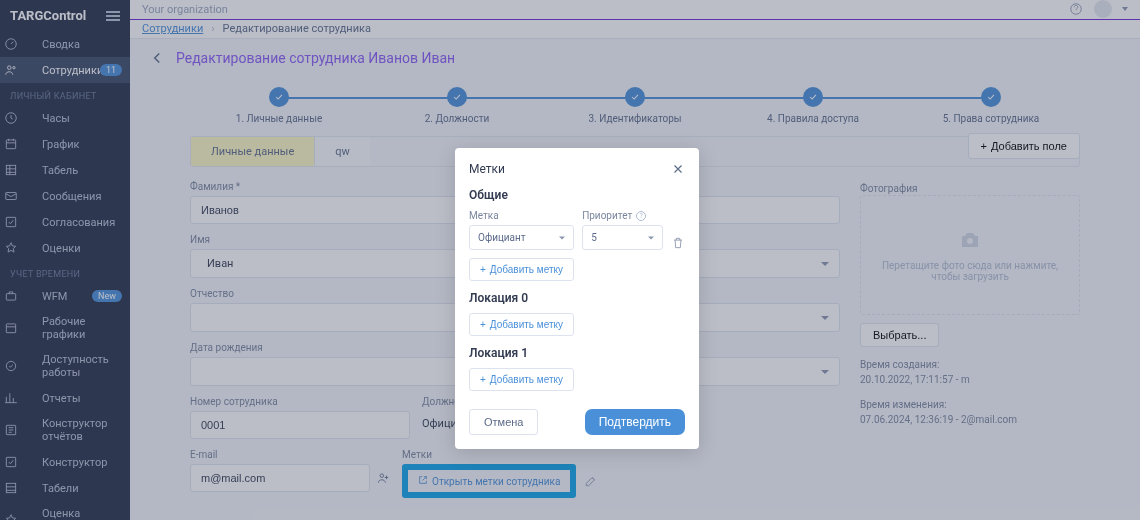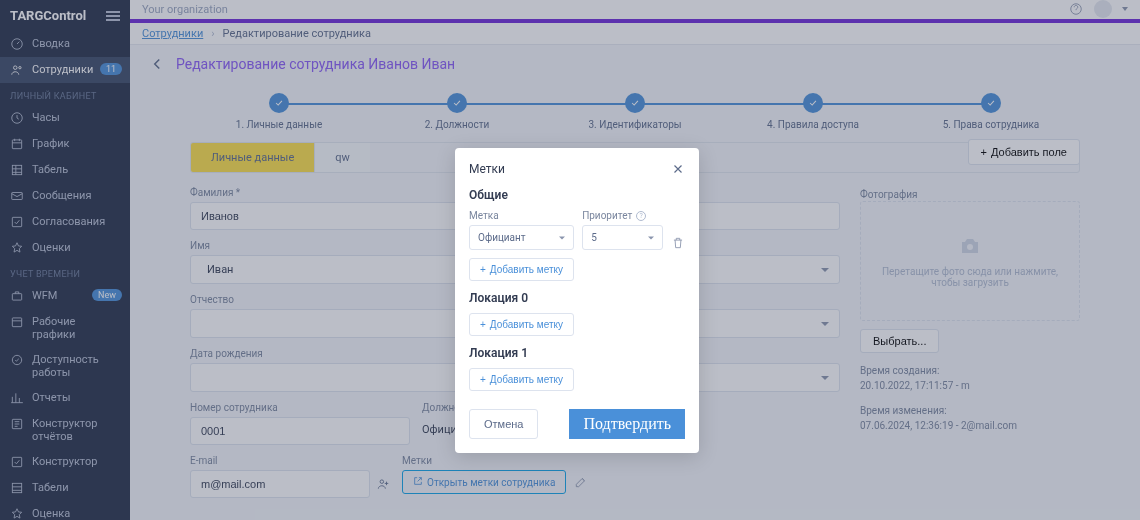--- a/index.html
+++ b/index.html
@@ -1,80 +1,80 @@
 <!DOCTYPE html>
 <html><head>
 <meta charset="utf-8">
 <style>
 * { box-sizing: border-box; margin: 0; padding: 0; }
 body { font-family: -apple-system, BlinkMacSystemFont, "Segoe UI", Roboto, Arial, sans-serif; font-size: 12px; color: #5c6b8a; background: #f4f6fa; width: 1140px; height: 520px; overflow: hidden; position: relative; }
 .sidebar { position: absolute; left: 0; top: 0; width: 130px; height: 520px; background: #263149; color: #b8c0d4; overflow: hidden; }
 .sidebar-header { display: flex; align-items: center; justify-content: space-between; padding: 8px 10px; font-weight: 700; color: #fff; font-size: 13px; }
 .hamburger { width: 14px; height: 10px; display: flex; flex-direction: column; justify-content: space-between; cursor: pointer; }
 .hamburger span { height: 2px; background: #b8c0d4; }
-.nav-item { display: flex; padding: 6px 10px; font-size: 11px; cursor: pointer; color: #b8c0d4; gap: 8px; position: relative; }
+.nav-item { display: flex; align-items: center; padding: 6px 4px; font-size: 11px; cursor: pointer; color: #b8c0d4; gap: 24px; position: relative; }
 .nav-item.active { background: #3b4a67; color: #fff; }
 .nav-icon { width: 14px; height: 14px; display: flex; align-items: center; justify-content: center; flex-shrink: 0; }
 .nav-icon svg { width: 14px; height: 14px; stroke: currentColor; fill: none; stroke-width: 1.5; }
 .nav-section { padding: 8px 10px 4px; font-size: 9px; color: #6b7a99; letter-spacing: 0.3px; text-transform: uppercase; }
 .badge-count { position: absolute; right: 8px; background: #4a90d9; color: #fff; border-radius: 8px; padding: 1px 6px; font-size: 9px; }
 .badge-new { position: absolute; right: 8px; background: #4a90d9; color: #fff; border-radius: 8px; padding: 1px 6px; font-size: 9px; }
 .main { position: absolute; left: 130px; top: 0; right: 0; height: 520px; display: flex; flex-direction: column; }
-.topbar { height: 24px; background: #fff; border-bottom: 4px solid #6d28d9; display: flex; align-items: center; padding: 0 12px; color: #9aa6bf; font-size: 11px; justify-content: space-between; }
+.topbar { height: 24px; background: #fff; border-bottom: 1px solid #6d28d9; display: flex; align-items: center; padding: 0 12px; color: #9aa6bf; font-size: 11px; justify-content: space-between; }
 .topbar-right { display: flex; align-items: center; gap: 10px; }
 .breadcrumb { height: 24px; background: #fff; border-bottom: 1px solid #e5e9f0; display: flex; align-items: center; padding: 0 12px; font-size: 11px; gap: 8px; }
 .breadcrumb a { color: #4a90d9; text-decoration: underline; }
 .breadcrumb-sep { color: #b0bbd0; }
 .page-header { display: flex; align-items: center; padding: 10px 18px; gap: 10px; }
 .back-arrow { width: 18px; height: 18px; cursor: pointer; }
 .page-title { font-size: 14px; color: #8b5cf6; }
 .stepper { display: flex; align-items: center; justify-content: space-between; padding: 10px 60px 0; position: relative; }
 .step { display: flex; flex-direction: column; align-items: center; gap: 6px; flex: 1; position: relative; }
 .step-circle { width: 20px; height: 20px; border-radius: 50%; background: #4a90d9; display: flex; align-items: center; justify-content: center; z-index: 2; }
 .step-circle svg { width: 10px; height: 10px; stroke: #fff; stroke-width: 2.5; fill: none; }
 .step-label { font-size: 10px; color: #5c6b8a; white-space: nowrap; }
 .step-line { position: absolute; top: 10px; left: 50%; right: -50%; height: 2px; background: #4a90d9; z-index: 1; }
 .step:last-child .step-line { display: none; }
 .content { padding: 12px 60px; }
 .tabs { display: flex; border: 1px solid #e1e6ef; border-radius: 3px; overflow: hidden; }
 .tab { padding: 8px 20px; font-size: 11px; border-right: 1px solid #e1e6ef; cursor: pointer; background: #f8fafc; }
-.tab.active { background: #fde047; }
+.tab.active { background: #fef9c3; }
 .tab:last-child { border-right: none; }
 .form-area { display: flex; gap: 20px; margin-top: 14px; }
 .form-left { flex: 1; }
 .form-right { width: 220px; }
 .add-field-btn { border: 1px solid #dde3ee; border-radius: 3px; padding: 6px 12px; font-size: 11px; background: #fff; cursor: pointer; display: inline-flex; align-items: center; gap: 4px; float: right; margin-top: -34px; }
 .field-row { display: flex; gap: 12px; margin-bottom: 10px; }
 .field { flex: 1; display: flex; flex-direction: column; gap: 4px; }
 .field-label { font-size: 10px; color: #7a869e; }
 .field-input { border: 1px solid #dde3ee; border-radius: 3px; padding: 7px 10px; font-size: 11px; background: #fff; color: #333c52; }
 .field-input-select { position: relative; padding-left: 16px; }
 .field-input-select::after { content: ""; position: absolute; right: 10px; top: 50%; width: 0; height: 0; border-left: 4px solid transparent; border-right: 4px solid transparent; border-top: 4px solid #8a95ad; transform: translateY(-50%); }
 .photo-box { border: 1px dashed #dde3ee; border-radius: 3px; height: 120px; display: flex; flex-direction: column; align-items: center; justify-content: center; gap: 6px; color: #b0bbd0; font-size: 10px; text-align: center; padding: 10px; }
 .photo-icon svg { width: 28px; height: 24px; fill: #d0d7e5; }
 .choose-btn { border: 1px solid #dde3ee; border-radius: 3px; padding: 5px 12px; font-size: 11px; background: #fff; cursor: pointer; margin-top: 8px; }
 .meta-info { font-size: 10px; color: #7a869e; margin-top: 10px; line-height: 1.5; }
-.tag-link { color: #4a90d9; border: 1px solid #0ea5e9; border-radius: 3px; padding: 5px 10px; font-size: 10px; display: inline-flex; align-items: center; gap: 4px; cursor: pointer; }
+.tag-link { color: #4a90d9; border: 6px solid #0ea5e9; border-radius: 3px; padding: 5px 10px; font-size: 10px; display: inline-flex; align-items: center; gap: 4px; cursor: pointer; }
 .edit-icn { width: 14px; height: 14px; cursor: pointer; }
 .icon-btn { width: 14px; height: 14px; cursor: pointer; display: inline-flex; align-items: center; }
 .overlay { position: absolute; inset: 0; background: rgba(60, 70, 95, 0.35); z-index: 100; }
 .modal { position: absolute; left: 455px; top: 148px; width: 244px; background: #fff; border-radius: 4px; box-shadow: 0 4px 20px rgba(0,0,0,0.15); z-index: 101; padding: 14px; }
 .modal-header { display: flex; justify-content: space-between; align-items: center; font-size: 12px; color: #333c52; margin-bottom: 12px; }
 .modal-close { cursor: pointer; width: 14px; height: 14px; }
 .modal-section-title { font-size: 12px; font-weight: 600; color: #333c52; margin-bottom: 8px; }
 .modal-row { display: flex; gap: 8px; margin-bottom: 8px; align-items: flex-end; }
 .modal-field { display: flex; flex-direction: column; gap: 4px; }
 .modal-field-label { font-size: 10px; color: #7a869e; display: flex; align-items: center; gap: 4px; }
 .modal-select { border: 1px solid #dde3ee; border-radius: 3px; padding: 6px 8px; font-size: 10px; position: relative; background: #fff; }
 .modal-select::after { content: ""; position: absolute; right: 8px; top: 50%; width: 0; height: 0; border-left: 3px solid transparent; border-right: 3px solid transparent; border-top: 3px solid #8a95ad; transform: translateY(-50%); }
 .trash-icon { width: 14px; height: 14px; cursor: pointer; color: #8a95ad; padding-bottom: 6px; }
 .add-label-btn { border: 1px solid #dde3ee; border-radius: 3px; padding: 5px 10px; font-size: 10px; background: #fff; cursor: pointer; color: #4a90d9; display: inline-flex; align-items: center; gap: 4px; margin-bottom: 10px; }
 .modal-footer { display: flex; justify-content: space-between; margin-top: 8px; }
 .btn-cancel { border: 1px solid #dde3ee; border-radius: 3px; padding: 6px 14px; font-size: 11px; background: #fff; cursor: pointer; color: #5c6b8a; }
-.btn-confirm { border: none; border-radius: 0; padding: 6px 14px; font-size: 16px; background: #4a90d9; color: #fff; cursor: pointer; font-family: Liberation Serif, serif; }
+.btn-confirm { border: none; border-radius: 7px; padding: 6px 14px; font-size: 12px; background: #4a90d9; color: #fff; cursor: pointer; }
 .help-icon { width: 10px; height: 10px; border: 1px solid #b0bbd0; border-radius: 50%; display: inline-flex; align-items: center; justify-content: center; font-size: 7px; color: #b0bbd0; }
 .topbar-icon { width: 16px; height: 16px; display: flex; align-items: center; justify-content: center; cursor: pointer; }
 .avatar-circle { width: 18px; height: 18px; border-radius: 50%; background: #e5e9f0; }
 .chev-down { width: 0; height: 0; border-left: 3px solid transparent; border-right: 3px solid transparent; border-top: 4px solid #8a95ad; }
 </style>
 </head>
 <body>
 
 <div class="sidebar">
   <div class="sidebar-header">

